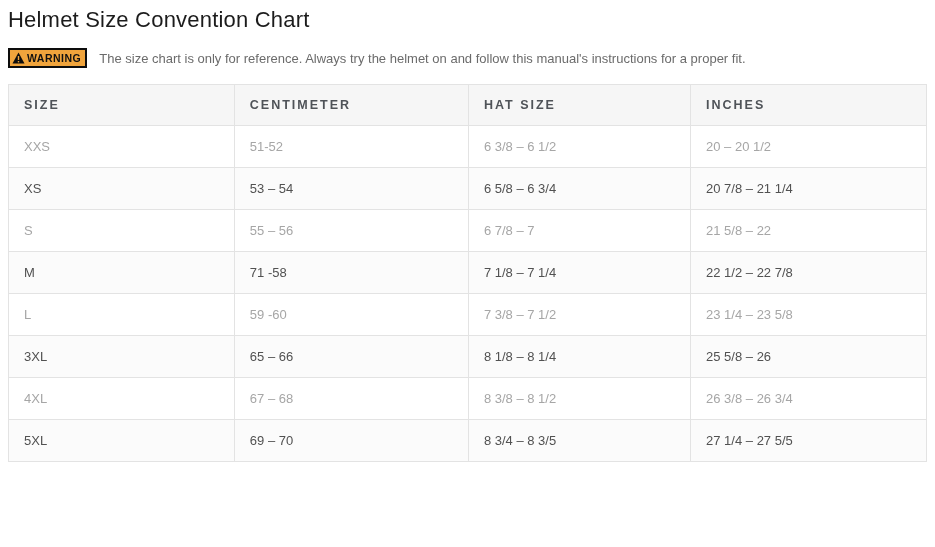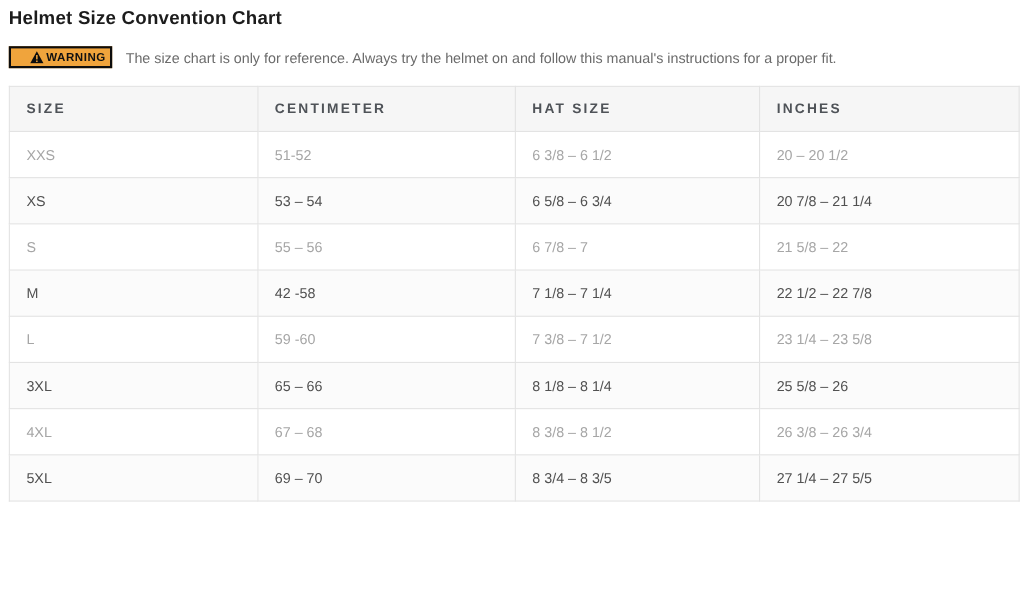--- a/index.html
+++ b/index.html
@@ -17,34 +17,34 @@
   }
   *{box-sizing:border-box;}
   html,body{margin:0;padding:0;background:#ffffff;}
   body{
     width:935px;height:547px;
     font-family:"Liberation Sans","DejaVu Sans",sans-serif;
     overflow:hidden;
   }
   .page{padding:7px 8px 0 8px;}
   .page-title{
-    font-size:17px;font-weight:700;color:var(--title-color);
+    font-size:22px;font-weight:400;color:var(--title-color);
     margin:0 0 0 0;letter-spacing:0.2px;
   }
   .warning-line{
     display:flex;align-items:center;gap:12px;
     margin-top:15px;
   }
   .warning-badge{
     display:inline-flex;align-items:center;gap:2px;
     background:var(--warning-bg);
     border:2px solid var(--warning-border);
     color:var(--warning-text);
     font-size:10.5px;font-weight:700;letter-spacing:0.5px;
-    padding:1px 4px 1px 17px;
+    padding:1px 4px 1px 2px;
     line-height:14px;
     flex:0 0 auto;
   }
   .warning-badge svg{display:block;}
   .warning-text{
     font-size:13px;color:var(--desc-text);
   }
   table.size-chart{
     width:100%;
     margin-top:16px;
@@ -124,21 +124,21 @@
           <td>20 7/8 – 21 1/4</td>
         </tr>
         <tr>
           <td>S</td>
           <td>55 – 56</td>
           <td>6 7/8 – 7</td>
           <td>21 5/8 – 22</td>
         </tr>
         <tr>
           <td>M</td>
-          <td>42 -58</td>
+          <td>71 -58</td>
           <td>7 1/8 – 7 1/4</td>
           <td>22 1/2 – 22 7/8</td>
         </tr>
         <tr>
           <td>L</td>
           <td>59 -60</td>
           <td>7 3/8 – 7 1/2</td>
           <td>23 1/4 – 23 5/8</td>
         </tr>
         <tr>

